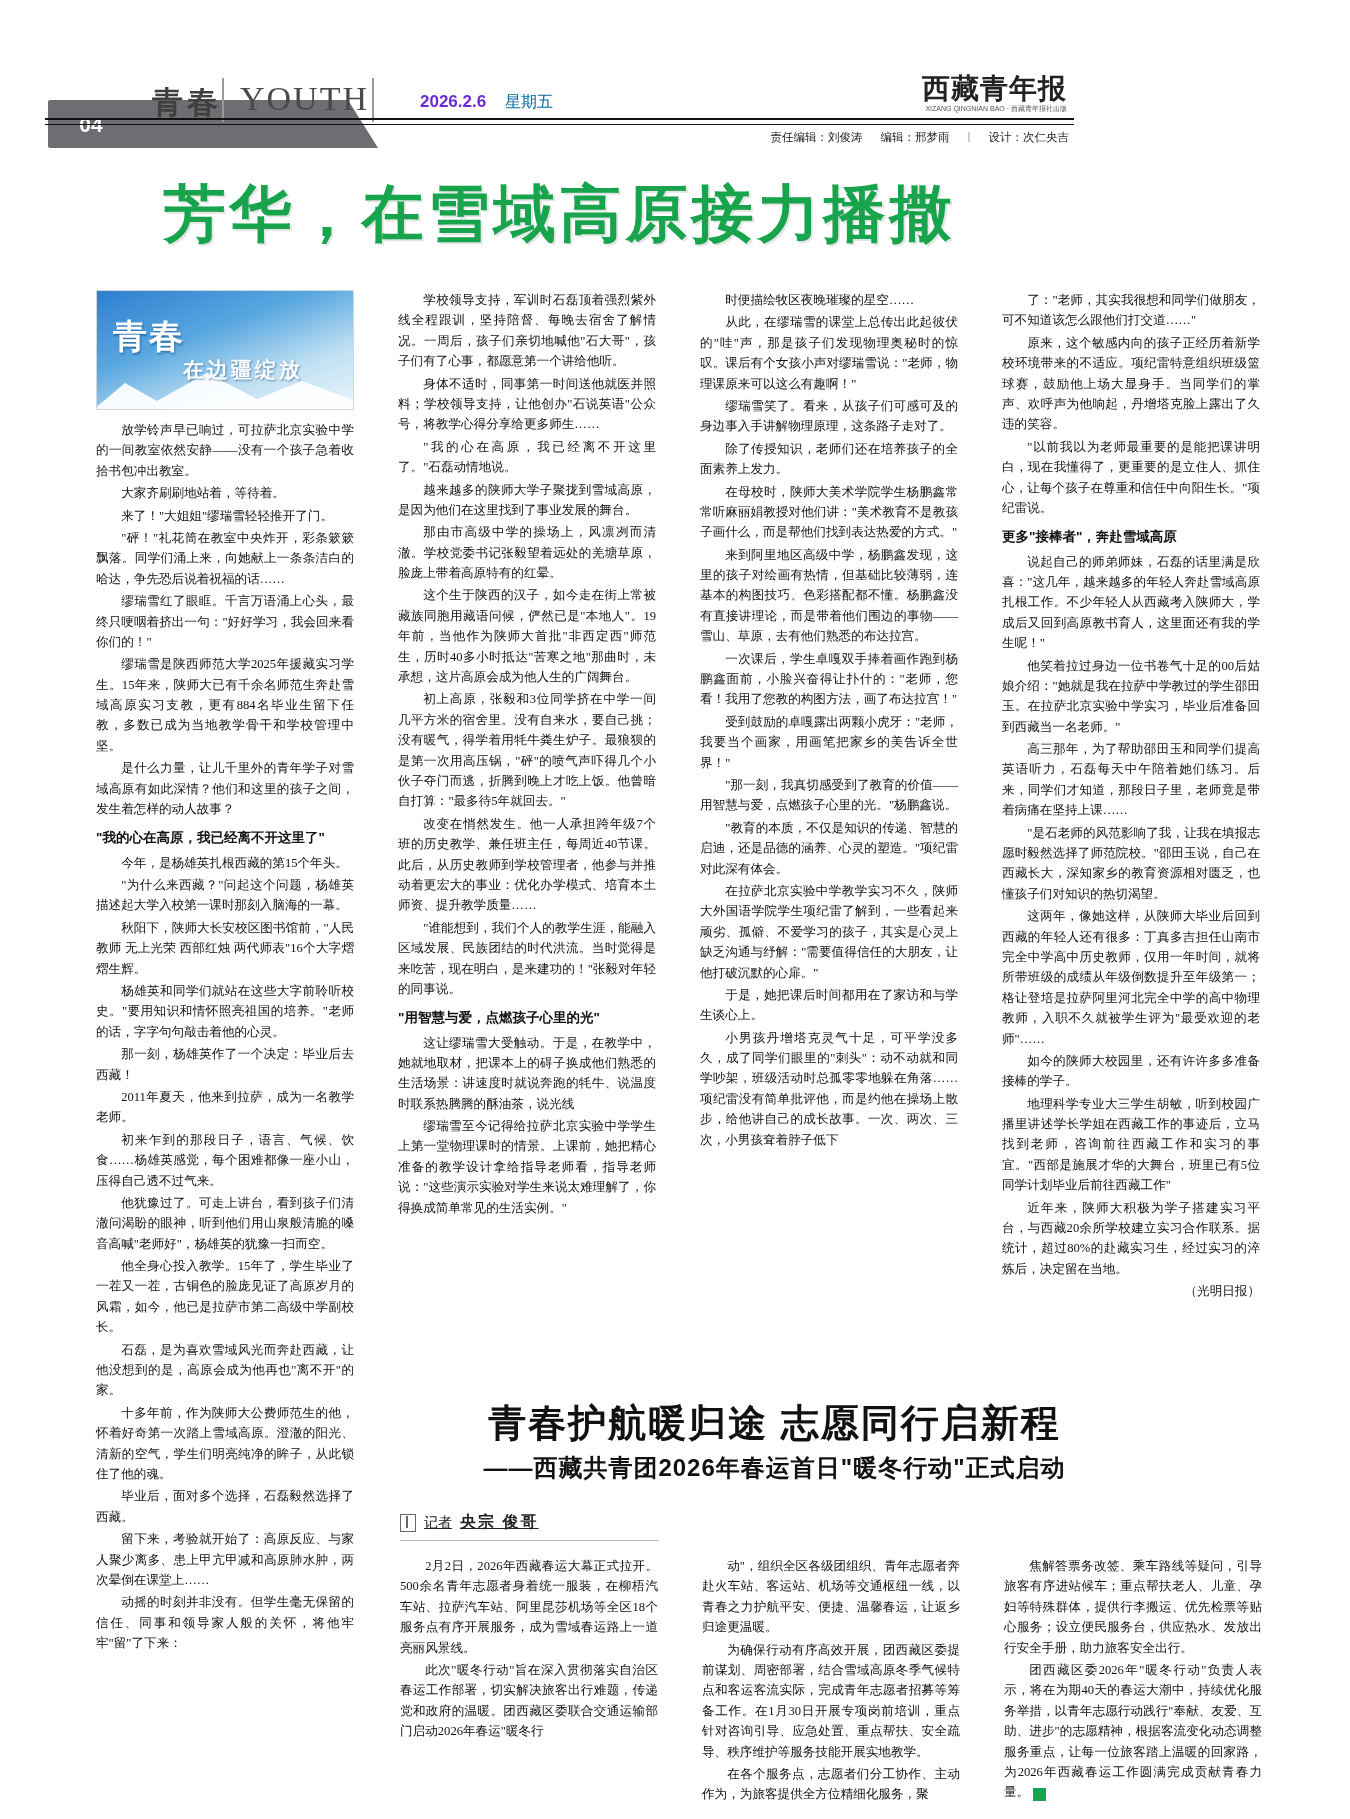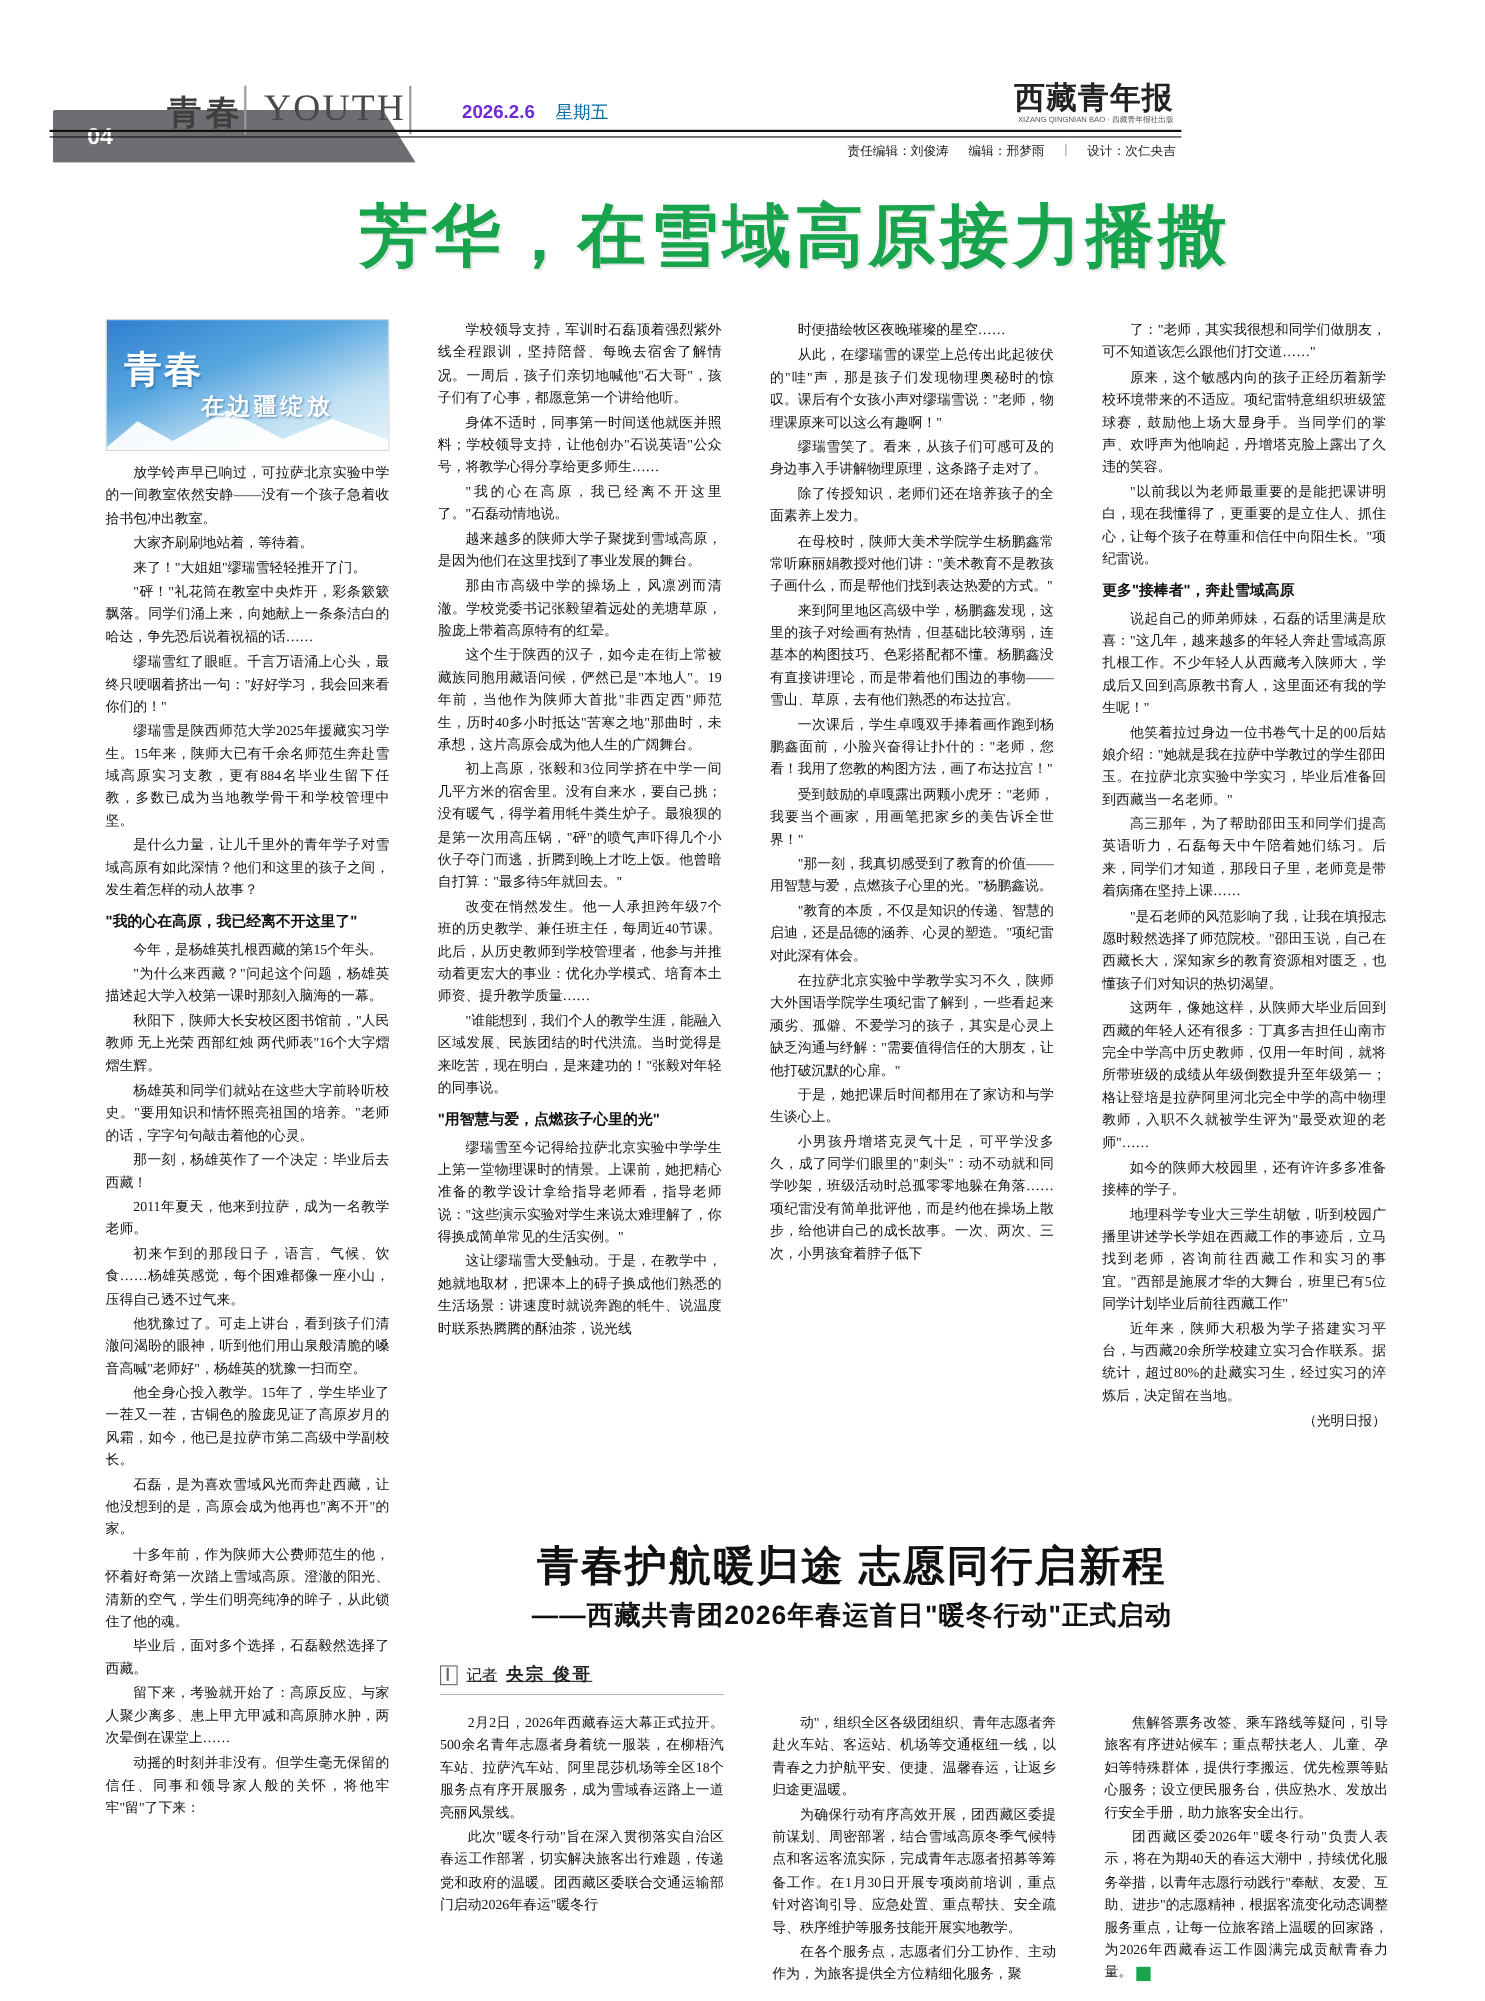--- a/index.html
+++ b/index.html
@@ -62,21 +62,21 @@
   }
   .credits{
     position:absolute;right:50px;top:130px;
     font-family:"Liberation Sans",sans-serif;font-size:11.5px;color:#222;
     display:flex;gap:18px;
   }
   .credits .sep{color:#999;}
 
   
   .headline{
-    position:absolute;left:0;right:0;top:172px;text-align:right;
+    position:absolute;left:0;right:0;top:172px;text-align:center;
     font-family:"Liberation Sans",sans-serif;
     font-size:62px;font-weight:bold;color:#17a44c;letter-spacing:4px;
     text-shadow:2px 2px 0 rgba(0,0,0,0.10);
   }
 
   
   .cols{position:absolute;left:96px;top:290px;width:1165px;}
   .col{
     position:absolute;top:0;width:258px;
     font-size:12.6px;line-height:1.62;text-align:justify;
@@ -221,22 +221,22 @@
       <p>学校领导支持，军训时石磊顶着强烈紫外线全程跟训，坚持陪督、每晚去宿舍了解情况。一周后，孩子们亲切地喊他"石大哥"，孩子们有了心事，都愿意第一个讲给他听。</p>
       <p>身体不适时，同事第一时间送他就医并照料；学校领导支持，让他创办"石说英语"公众号，将教学心得分享给更多师生……</p>
       <p>"我的心在高原，我已经离不开这里了。"石磊动情地说。</p>
       <p>越来越多的陕师大学子聚拢到雪域高原，是因为他们在这里找到了事业发展的舞台。</p>
       <p>那由市高级中学的操场上，风凛冽而清澈。学校党委书记张毅望着远处的羌塘草原，脸庞上带着高原特有的红晕。</p>
       <p>这个生于陕西的汉子，如今走在街上常被藏族同胞用藏语问候，俨然已是"本地人"。19年前，当他作为陕师大首批"非西定西"师范生，历时40多小时抵达"苦寒之地"那曲时，未承想，这片高原会成为他人生的广阔舞台。</p>
       <p>初上高原，张毅和3位同学挤在中学一间几平方米的宿舍里。没有自来水，要自己挑；没有暖气，得学着用牦牛粪生炉子。最狼狈的是第一次用高压锅，"砰"的喷气声吓得几个小伙子夺门而逃，折腾到晚上才吃上饭。他曾暗自打算："最多待5年就回去。"</p>
       <p>改变在悄然发生。他一人承担跨年级7个班的历史教学、兼任班主任，每周近40节课。此后，从历史教师到学校管理者，他参与并推动着更宏大的事业：优化办学模式、培育本土师资、提升教学质量……</p>
       <p>"谁能想到，我们个人的教学生涯，能融入区域发展、民族团结的时代洪流。当时觉得是来吃苦，现在明白，是来建功的！"张毅对年轻的同事说。</p>
       <h3>"用智慧与爱，点燃孩子心里的光"</h3>
+      <p>这让缪瑞雪大受触动。于是，在教学中，她就地取材，把课本上的碍子换成他们熟悉的生活场景：讲速度时就说奔跑的牦牛、说温度时联系热腾腾的酥油茶，说光线</p>
       <p>缪瑞雪至今记得给拉萨北京实验中学学生上第一堂物理课时的情景。上课前，她把精心准备的教学设计拿给指导老师看，指导老师说："这些演示实验对学生来说太难理解了，你得换成简单常见的生活实例。"</p>
-      <p>这让缪瑞雪大受触动。于是，在教学中，她就地取材，把课本上的碍子换成他们熟悉的生活场景：讲速度时就说奔跑的牦牛、说温度时联系热腾腾的酥油茶，说光线</p>
     </div>
 
     <div class="col" id="c3">
       <p>时便描绘牧区夜晚璀璨的星空……</p>
       <p>从此，在缪瑞雪的课堂上总传出此起彼伏的"哇"声，那是孩子们发现物理奥秘时的惊叹。课后有个女孩小声对缪瑞雪说："老师，物理课原来可以这么有趣啊！"</p>
       <p>缪瑞雪笑了。看来，从孩子们可感可及的身边事入手讲解物理原理，这条路子走对了。</p>
       <p>除了传授知识，老师们还在培养孩子的全面素养上发力。</p>
       <p>在母校时，陕师大美术学院学生杨鹏鑫常常听麻丽娟教授对他们讲："美术教育不是教孩子画什么，而是帮他们找到表达热爱的方式。"</p>
       <p>来到阿里地区高级中学，杨鹏鑫发现，这里的孩子对绘画有热情，但基础比较薄弱，连基本的构图技巧、色彩搭配都不懂。杨鹏鑫没有直接讲理论，而是带着他们围边的事物——雪山、草原，去有他们熟悉的布达拉宫。</p>
       <p>一次课后，学生卓嘎双手捧着画作跑到杨鹏鑫面前，小脸兴奋得让扑什的："老师，您看！我用了您教的构图方法，画了布达拉宫！"</p>

